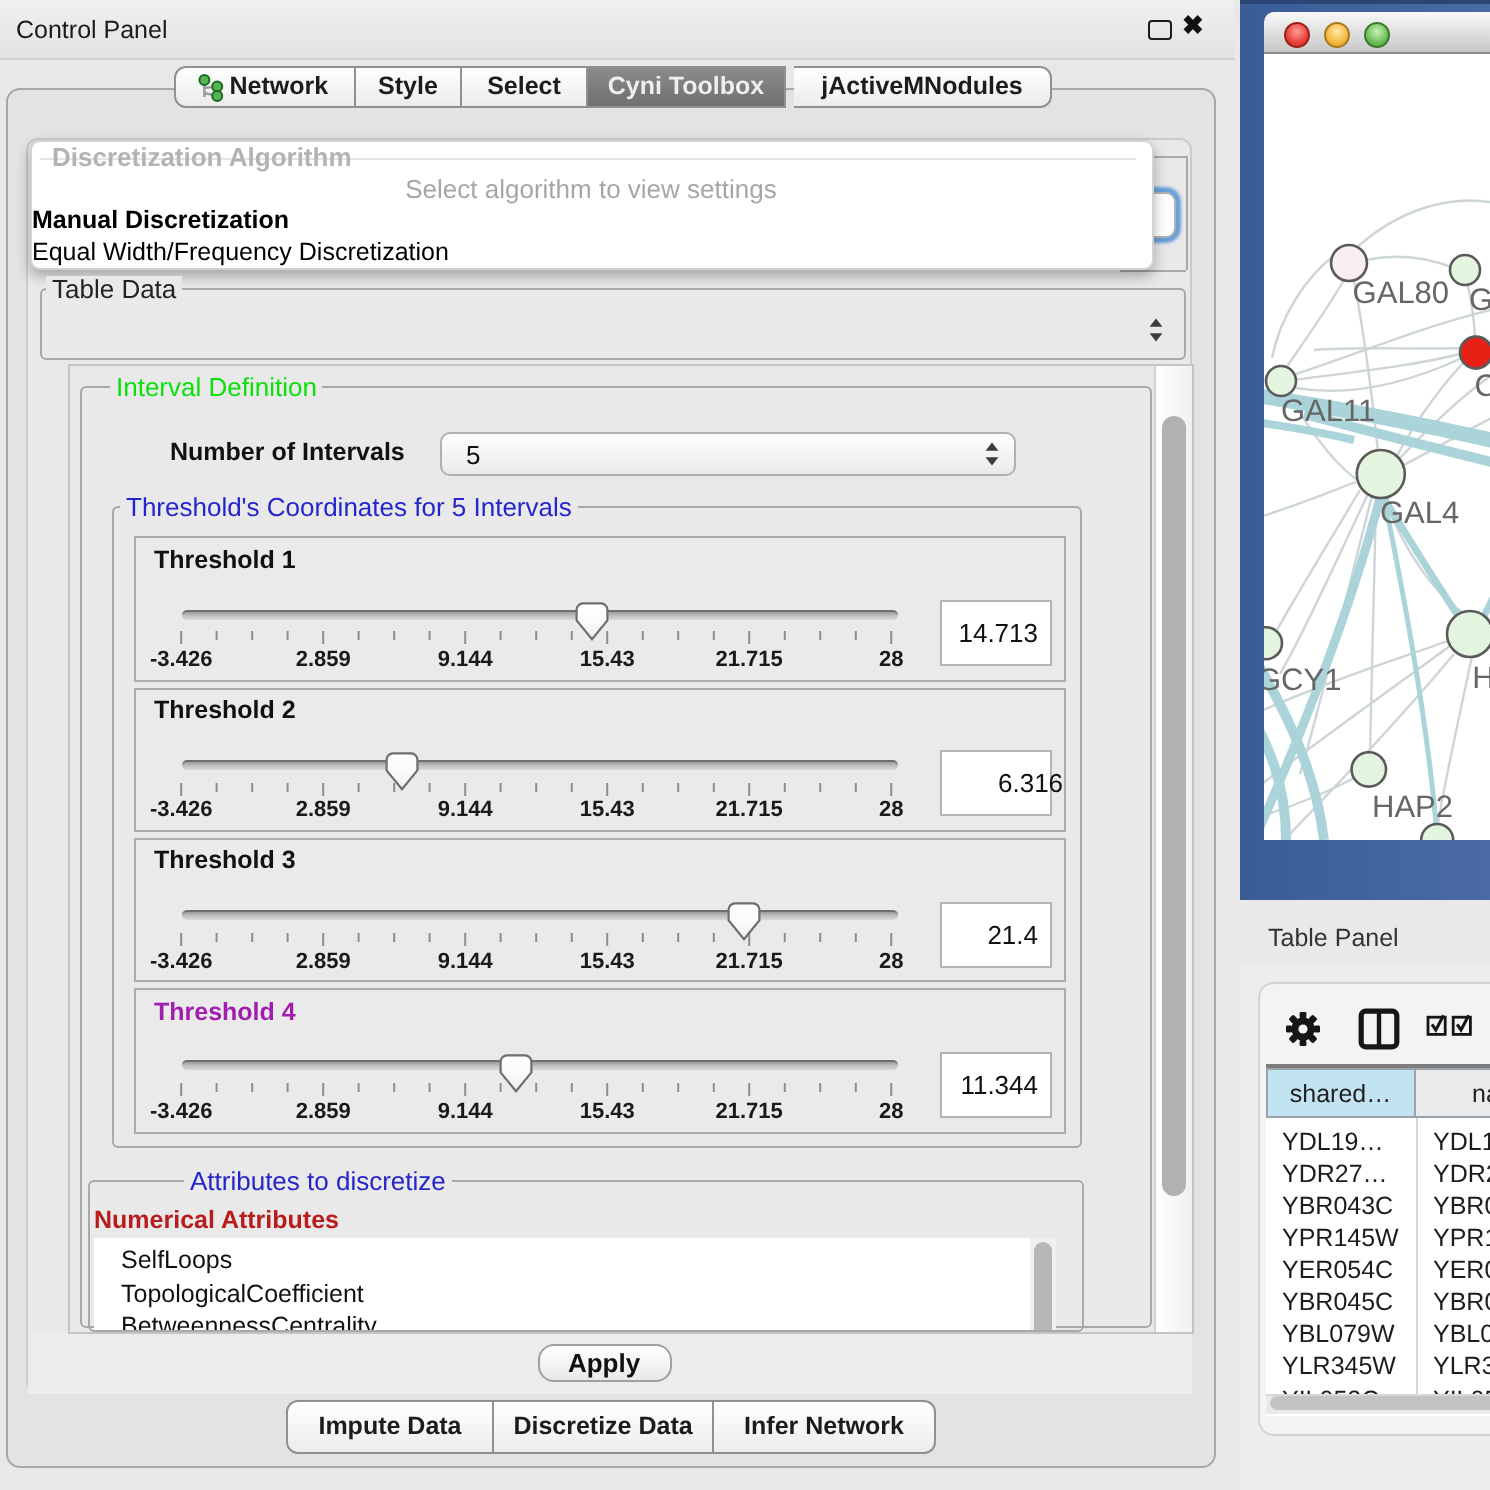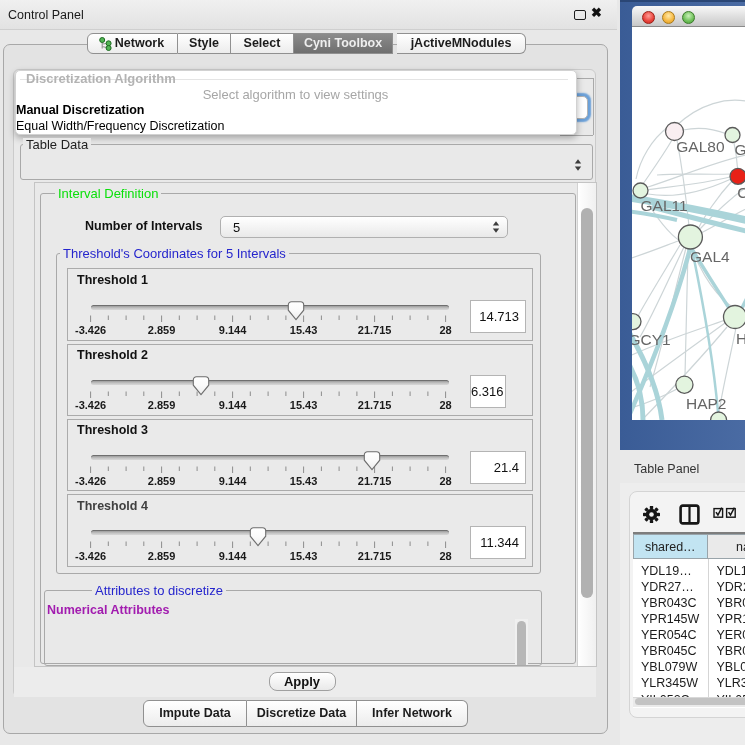--- a/index.html
+++ b/index.html
@@ -155,21 +155,21 @@
 <svg class="abs" style="left:192.1px;top:376.1px;" width="18" height="20" viewBox="0 0 18 20">
       <path d="M4.5 0.7 L13.5 0.7 A3.2 3.2 0 0 1 16.7 3.9 L16.7 9.2 L9 18.6 L1.3 9.2 L1.3 3.9 A3.2 3.2 0 0 1 4.5 0.7 Z" fill="url(#thg1)" stroke="#6e6e6e" stroke-width="1.1"></path>
       <defs>
         <linearGradient id="thg1" x1="0" y1="0" x2="0" y2="1">
           <stop offset="0" stop-color="#ffffff"></stop>
           <stop offset="0.5" stop-color="#fafafa"></stop>
           <stop offset="1" stop-color="#ededed"></stop>
         </linearGradient>
       </defs>
     </svg>
-<div class="vbox" style="left:470px;top:375.3px;width:36px;height:33px;line-height:31px;padding-right:6px;">6.316</div>
+<div class="vbox" style="left:470px;top:375.3px;width:56px;height:33px;line-height:31px;padding-right:6px;padding-left:28px;">6.316</div>
 
 <div class="tbox" style="left:67px;top:418.79999999999995px;width:466px;height:72.6px;"></div>
 <div class="abs bold" style="left:77px;top:423.29999999999995px;font-size:12.5px;color:#111;">Threshold 3</div>
 <div class="abs" style="left:90.5px;top:455.09999999999997px;width:358px;height:5px;background:linear-gradient(#9c9c9c,#c2c2c2 50%,#d8d8d8);border-top:1px solid #6f6f6f;border-radius:2.5px;box-sizing:border-box;"></div>
 <svg class="abs ticks" style="left:67px;top:465.79999999999995px;" width="400" height="8" viewBox="0 0 400 8">
       <line x1="23.6" y1="0.5" x2="23.6" y2="7"></line>
       <line x1="41.3" y1="0.5" x2="41.3" y2="5"></line>
       <line x1="59.1" y1="0.5" x2="59.1" y2="5"></line>
       <line x1="76.8" y1="0.5" x2="76.8" y2="5"></line>
       <line x1="94.6" y1="0.5" x2="94.6" y2="7"></line>
@@ -202,21 +202,21 @@
         <linearGradient id="thg2" x1="0" y1="0" x2="0" y2="1">
           <stop offset="0" stop-color="#ffffff"></stop>
           <stop offset="0.5" stop-color="#fafafa"></stop>
           <stop offset="1" stop-color="#ededed"></stop>
         </linearGradient>
       </defs>
     </svg>
 <div class="vbox" style="left:470px;top:450.59999999999997px;width:56px;height:33px;line-height:31px;padding-right:6px;">21.4</div>
 
 <div class="tbox" style="left:67px;top:494.09999999999997px;width:466px;height:72.6px;"></div>
-<div class="abs bold" style="left:77px;top:498.59999999999997px;font-size:12.5px;color:#404040;">Threshold 4</div>
+<div class="abs bold" style="left:77px;top:498.59999999999997px;font-size:12.5px;color:#a21caf;">Threshold 4</div>
 <div class="abs" style="left:90.5px;top:530.4px;width:358px;height:5px;background:linear-gradient(#9c9c9c,#c2c2c2 50%,#d8d8d8);border-top:1px solid #6f6f6f;border-radius:2.5px;box-sizing:border-box;"></div>
 <svg class="abs ticks" style="left:67px;top:541.0999999999999px;" width="400" height="8" viewBox="0 0 400 8">
       <line x1="23.6" y1="0.5" x2="23.6" y2="7"></line>
       <line x1="41.3" y1="0.5" x2="41.3" y2="5"></line>
       <line x1="59.1" y1="0.5" x2="59.1" y2="5"></line>
       <line x1="76.8" y1="0.5" x2="76.8" y2="5"></line>
       <line x1="94.6" y1="0.5" x2="94.6" y2="7"></line>
       <line x1="112.3" y1="0.5" x2="112.3" y2="5"></line>
       <line x1="130.1" y1="0.5" x2="130.1" y2="5"></line>
       <line x1="147.8" y1="0.5" x2="147.8" y2="5"></line>
@@ -247,21 +247,24 @@
           <stop offset="0" stop-color="#ffffff"></stop>
           <stop offset="0.5" stop-color="#fafafa"></stop>
           <stop offset="1" stop-color="#ededed"></stop>
         </linearGradient>
       </defs>
     </svg>
 <div class="vbox" style="left:470px;top:525.9px;width:56px;height:33px;line-height:31px;padding-right:6px;">11.344</div>
 
 <div class="grp" style="left:44px;top:590px;width:498px;height:75.5px;"></div>
 <div class="gtitle" style="left:48px;top:584px;color:#2525cd;margin-left:44px;">Attributes to discretize</div>
-<div class="abs bold" style="left:47px;top:602.5px;font-size:12.5px;color:#a21caf;">Numerical Attributes</div>
+<div class="abs bold" style="left:47px;top:602.5px;font-size:12.5px;color:#b91c1c;">Numerical Attributes</div>
+<div class="abs" style="left:46.5px;top:618.5px;width:481px;height:46.5px;background:#fff;overflow:hidden;">
+ <div style="margin:3.5px 0 0 14px;font-size:12.5px;color:#111;line-height:16.7px;">SelfLoops<br>TopologicalCoefficient<br>BetweennessCentrality</div>
+</div>
 <div class="abs" style="left:514.5px;top:618.5px;width:13px;height:46.5px;background:#f0f0f0;"></div>
 <div class="abs" style="left:517px;top:621px;width:8.5px;height:44px;background:#b7b7b7;border-radius:5px 5px 0 0;"></div>
 
 <div class="abs" style="left:14px;top:666.5px;width:582px;height:30px;background:#ececec;"></div>
 <div class="abs" style="left:268.5px;top:671.5px;width:67px;height:19.5px;background:linear-gradient(#ffffff,#e9e9e9);border:1px solid #a0a0a0;border-radius:8px;box-sizing:border-box;text-align:center;font-size:13px;font-weight:bold;line-height:18px;color:#111;">Apply</div>
 
 <div class="btab" style="left:143px;width:104px;border-left:1px solid #909090;border-radius:6px 0 0 6px;">Impute Data</div>
 <div class="btab tabsel" style="left:247px;width:110px;">Discretize Data</div>
 <div class="btab" style="left:357px;width:111px;border-radius:0 6px 6px 0;">Infer Network</div>
 

